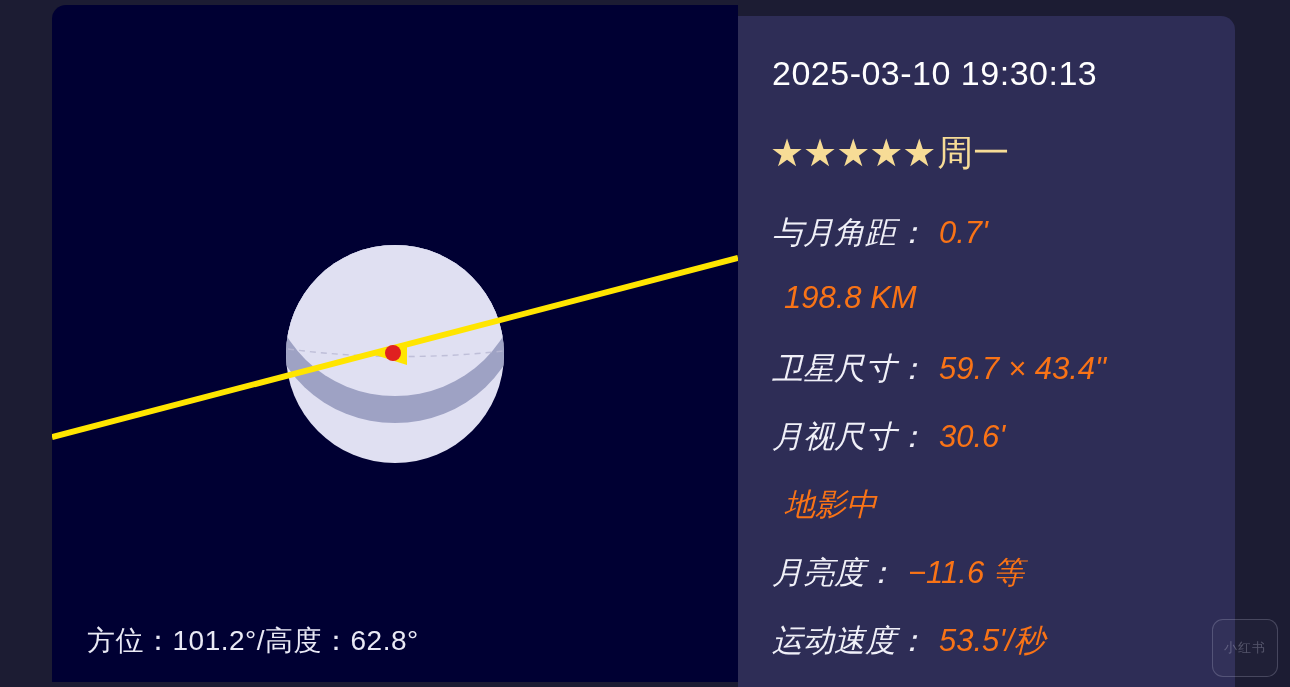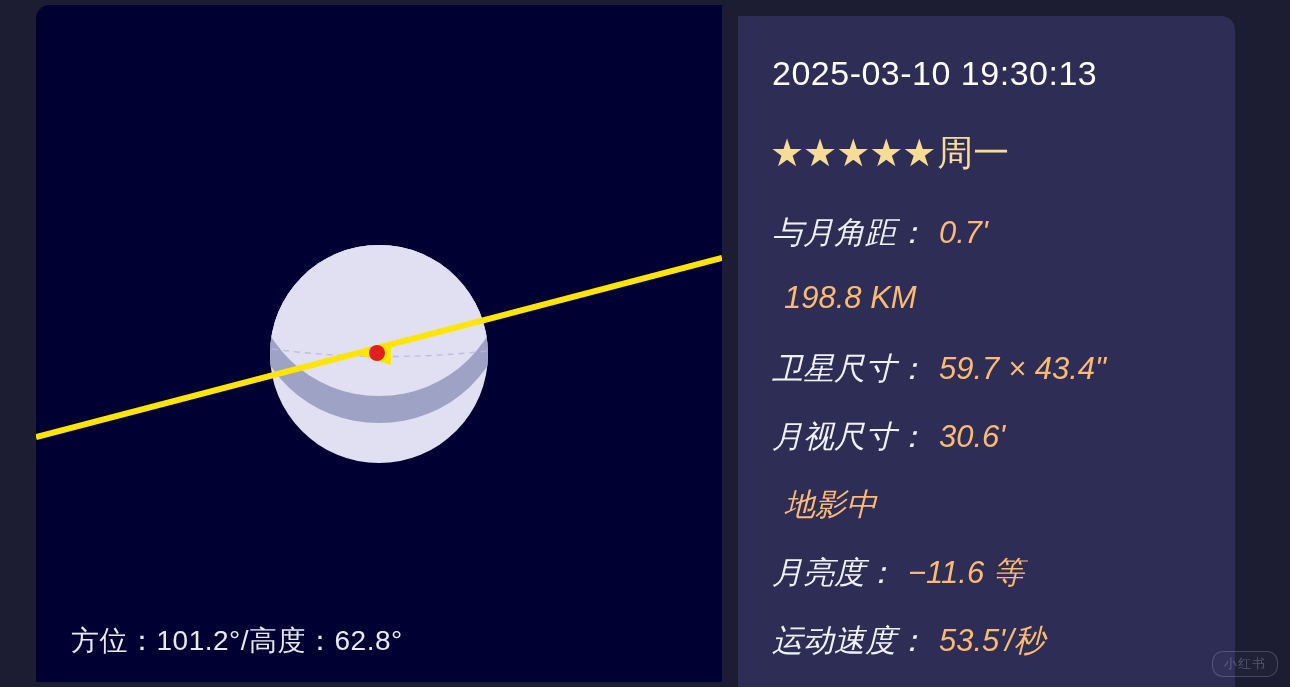--- a/index.html
+++ b/index.html
@@ -17,21 +17,21 @@
   .app {
     position: relative;
     width: 1290px;
     height: 687px;
     background: #1c1c33;
   }
 
   
   .sky-panel {
     position: absolute;
-    left: 36px;
+    left: 52px;
     top: 5px;
     width: 686px;
     height: 677px;
     background: #000033;
     border-top-left-radius: 14px;
     overflow: hidden;
   }
   .moon-wrap {
     position: absolute;
     left: 0;
@@ -103,30 +103,30 @@
     align-items: baseline;
     height: 68px;
     font-size: 31px;
     color: #f0f0f8;
     white-space: nowrap;
   }
   .info-row .lbl {
     color: #f0f0f8;
   }
   .info-row .val {
-    color: #fdba74;
+    color: #f97316;
     margin-left: 12px;
   }
 
   
   .watermark {
     position: absolute;
     right: 12px;
     bottom: 10px;
-    padding: 3px 11px;
+    padding: 19px 11px;
     border: 1px solid rgba(190,190,215,0.25);
     border-radius: 11px;
     font-size: 13px;
     color: rgba(205,205,225,0.30);
     letter-spacing: 1px;
     background: rgba(255,255,255,0.02);
   }
 </style>
 </head>
 <body>

